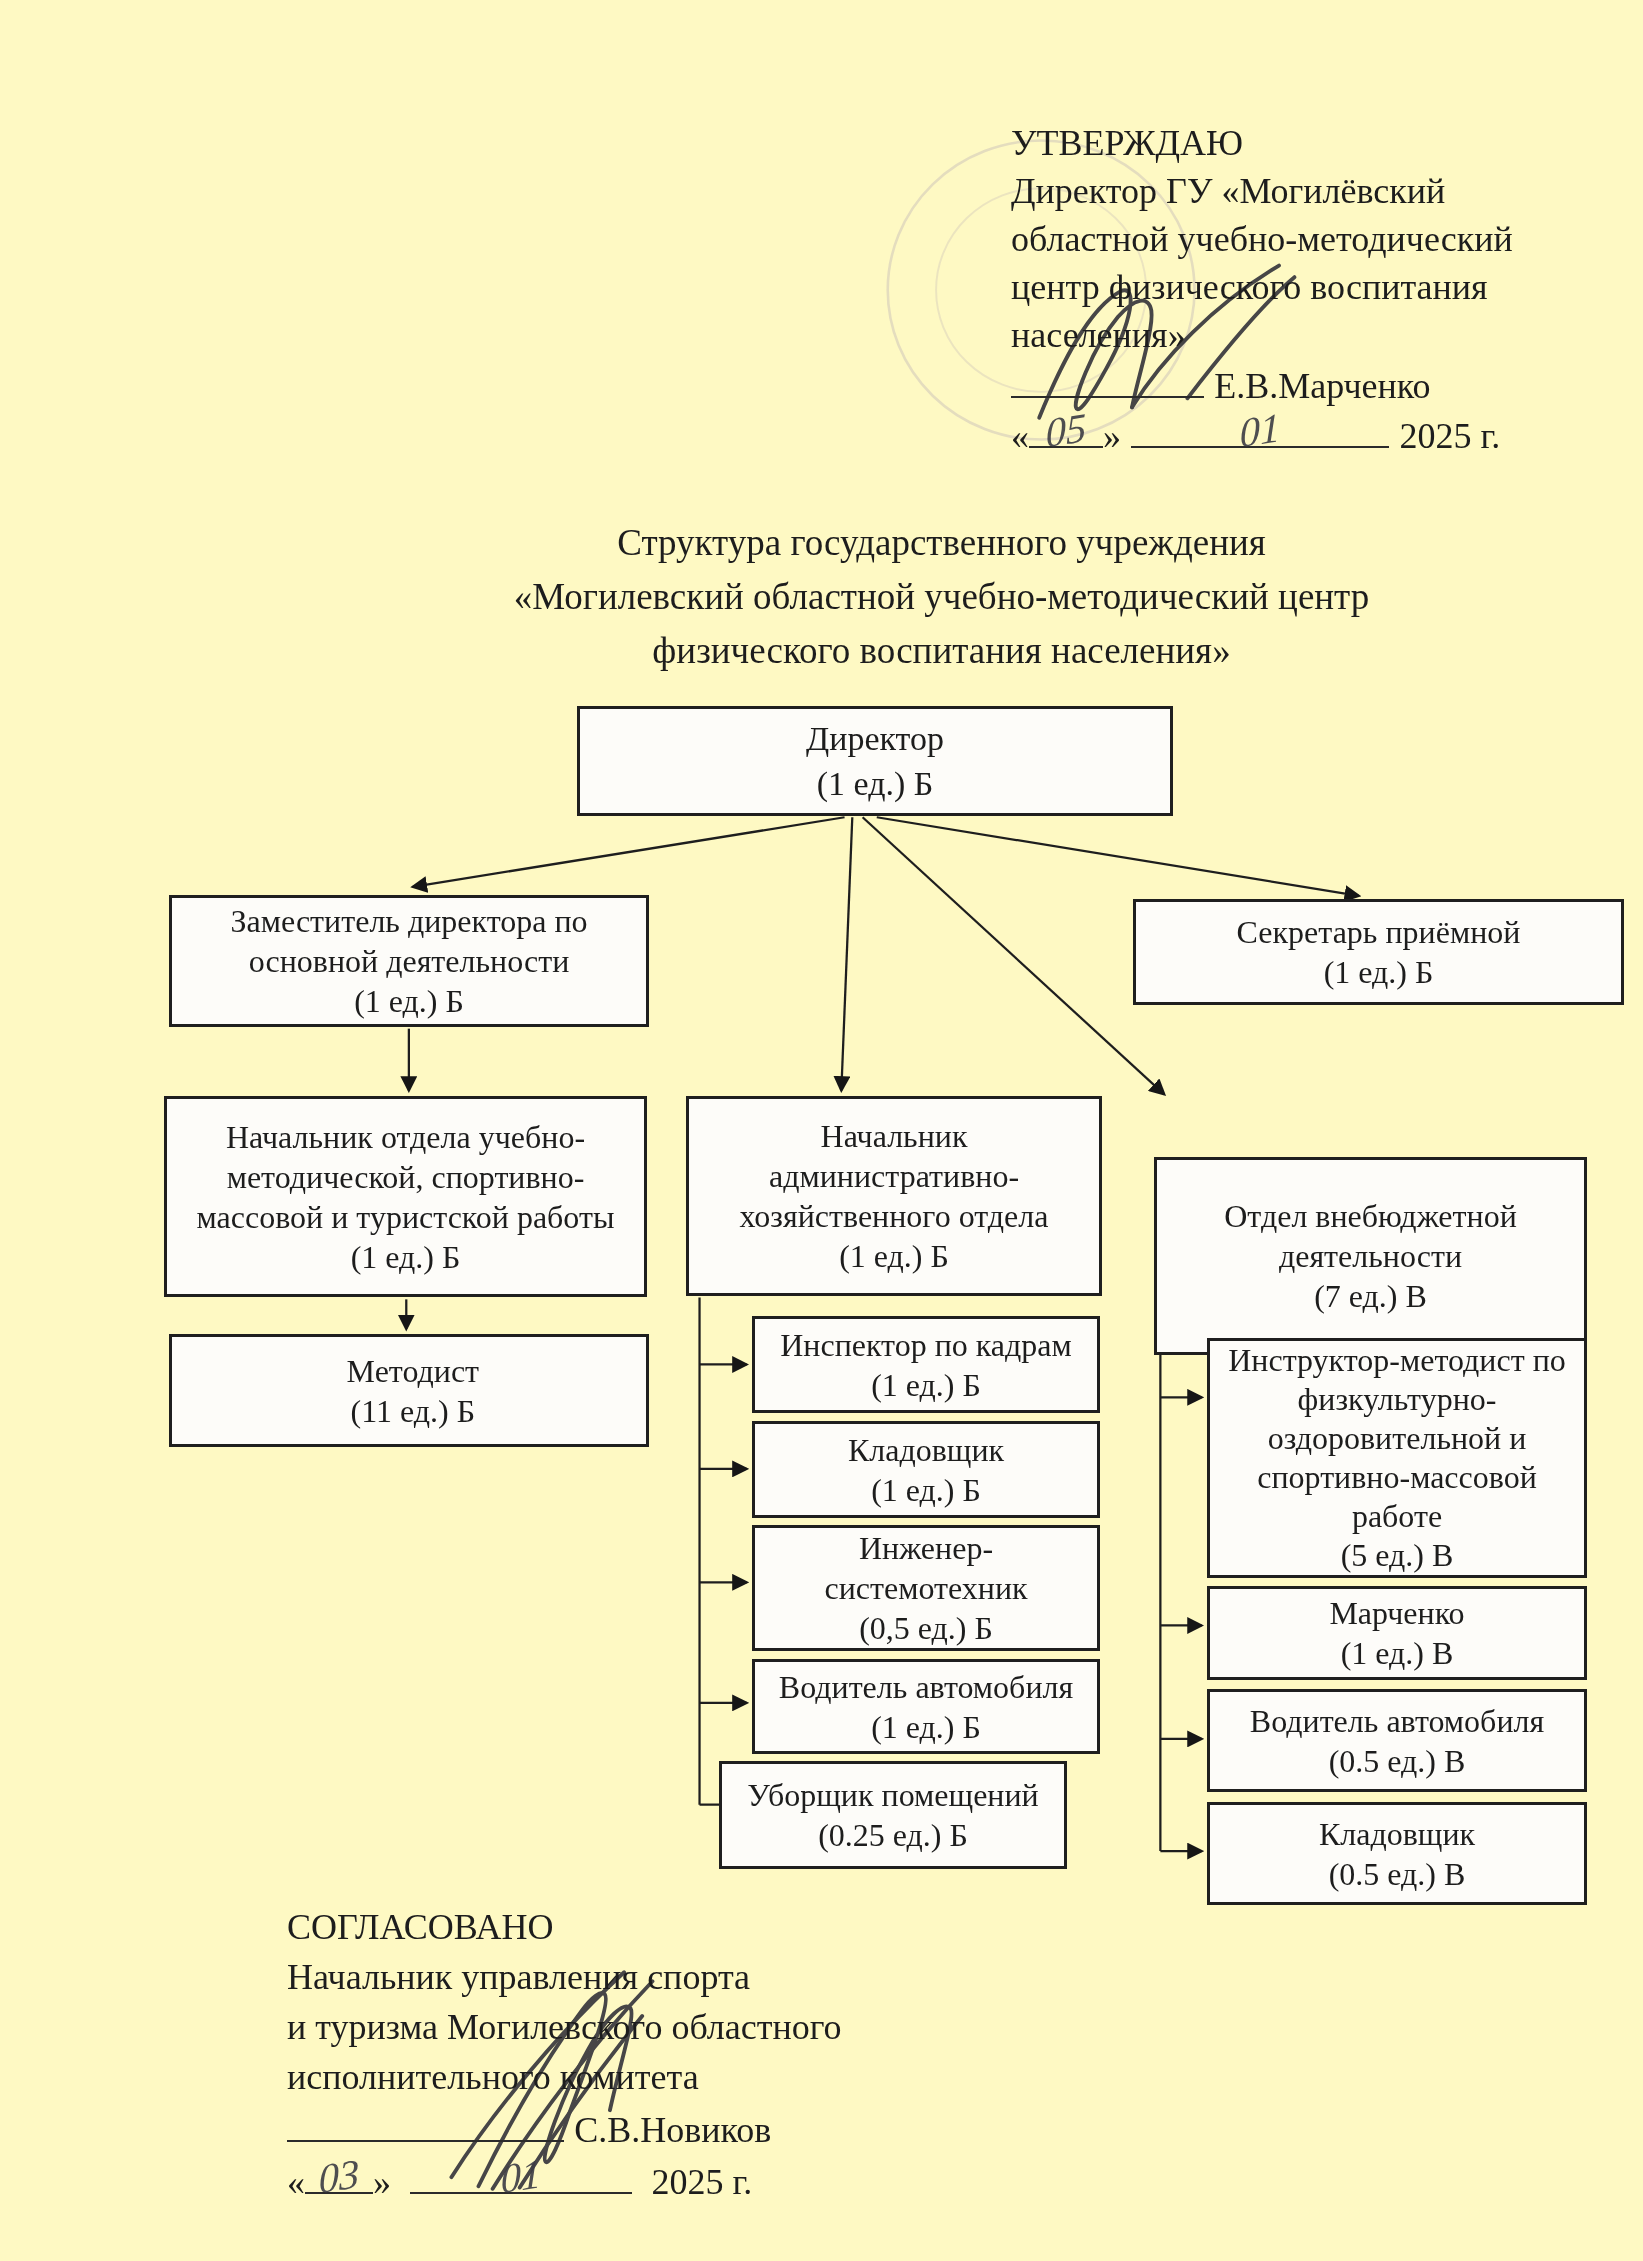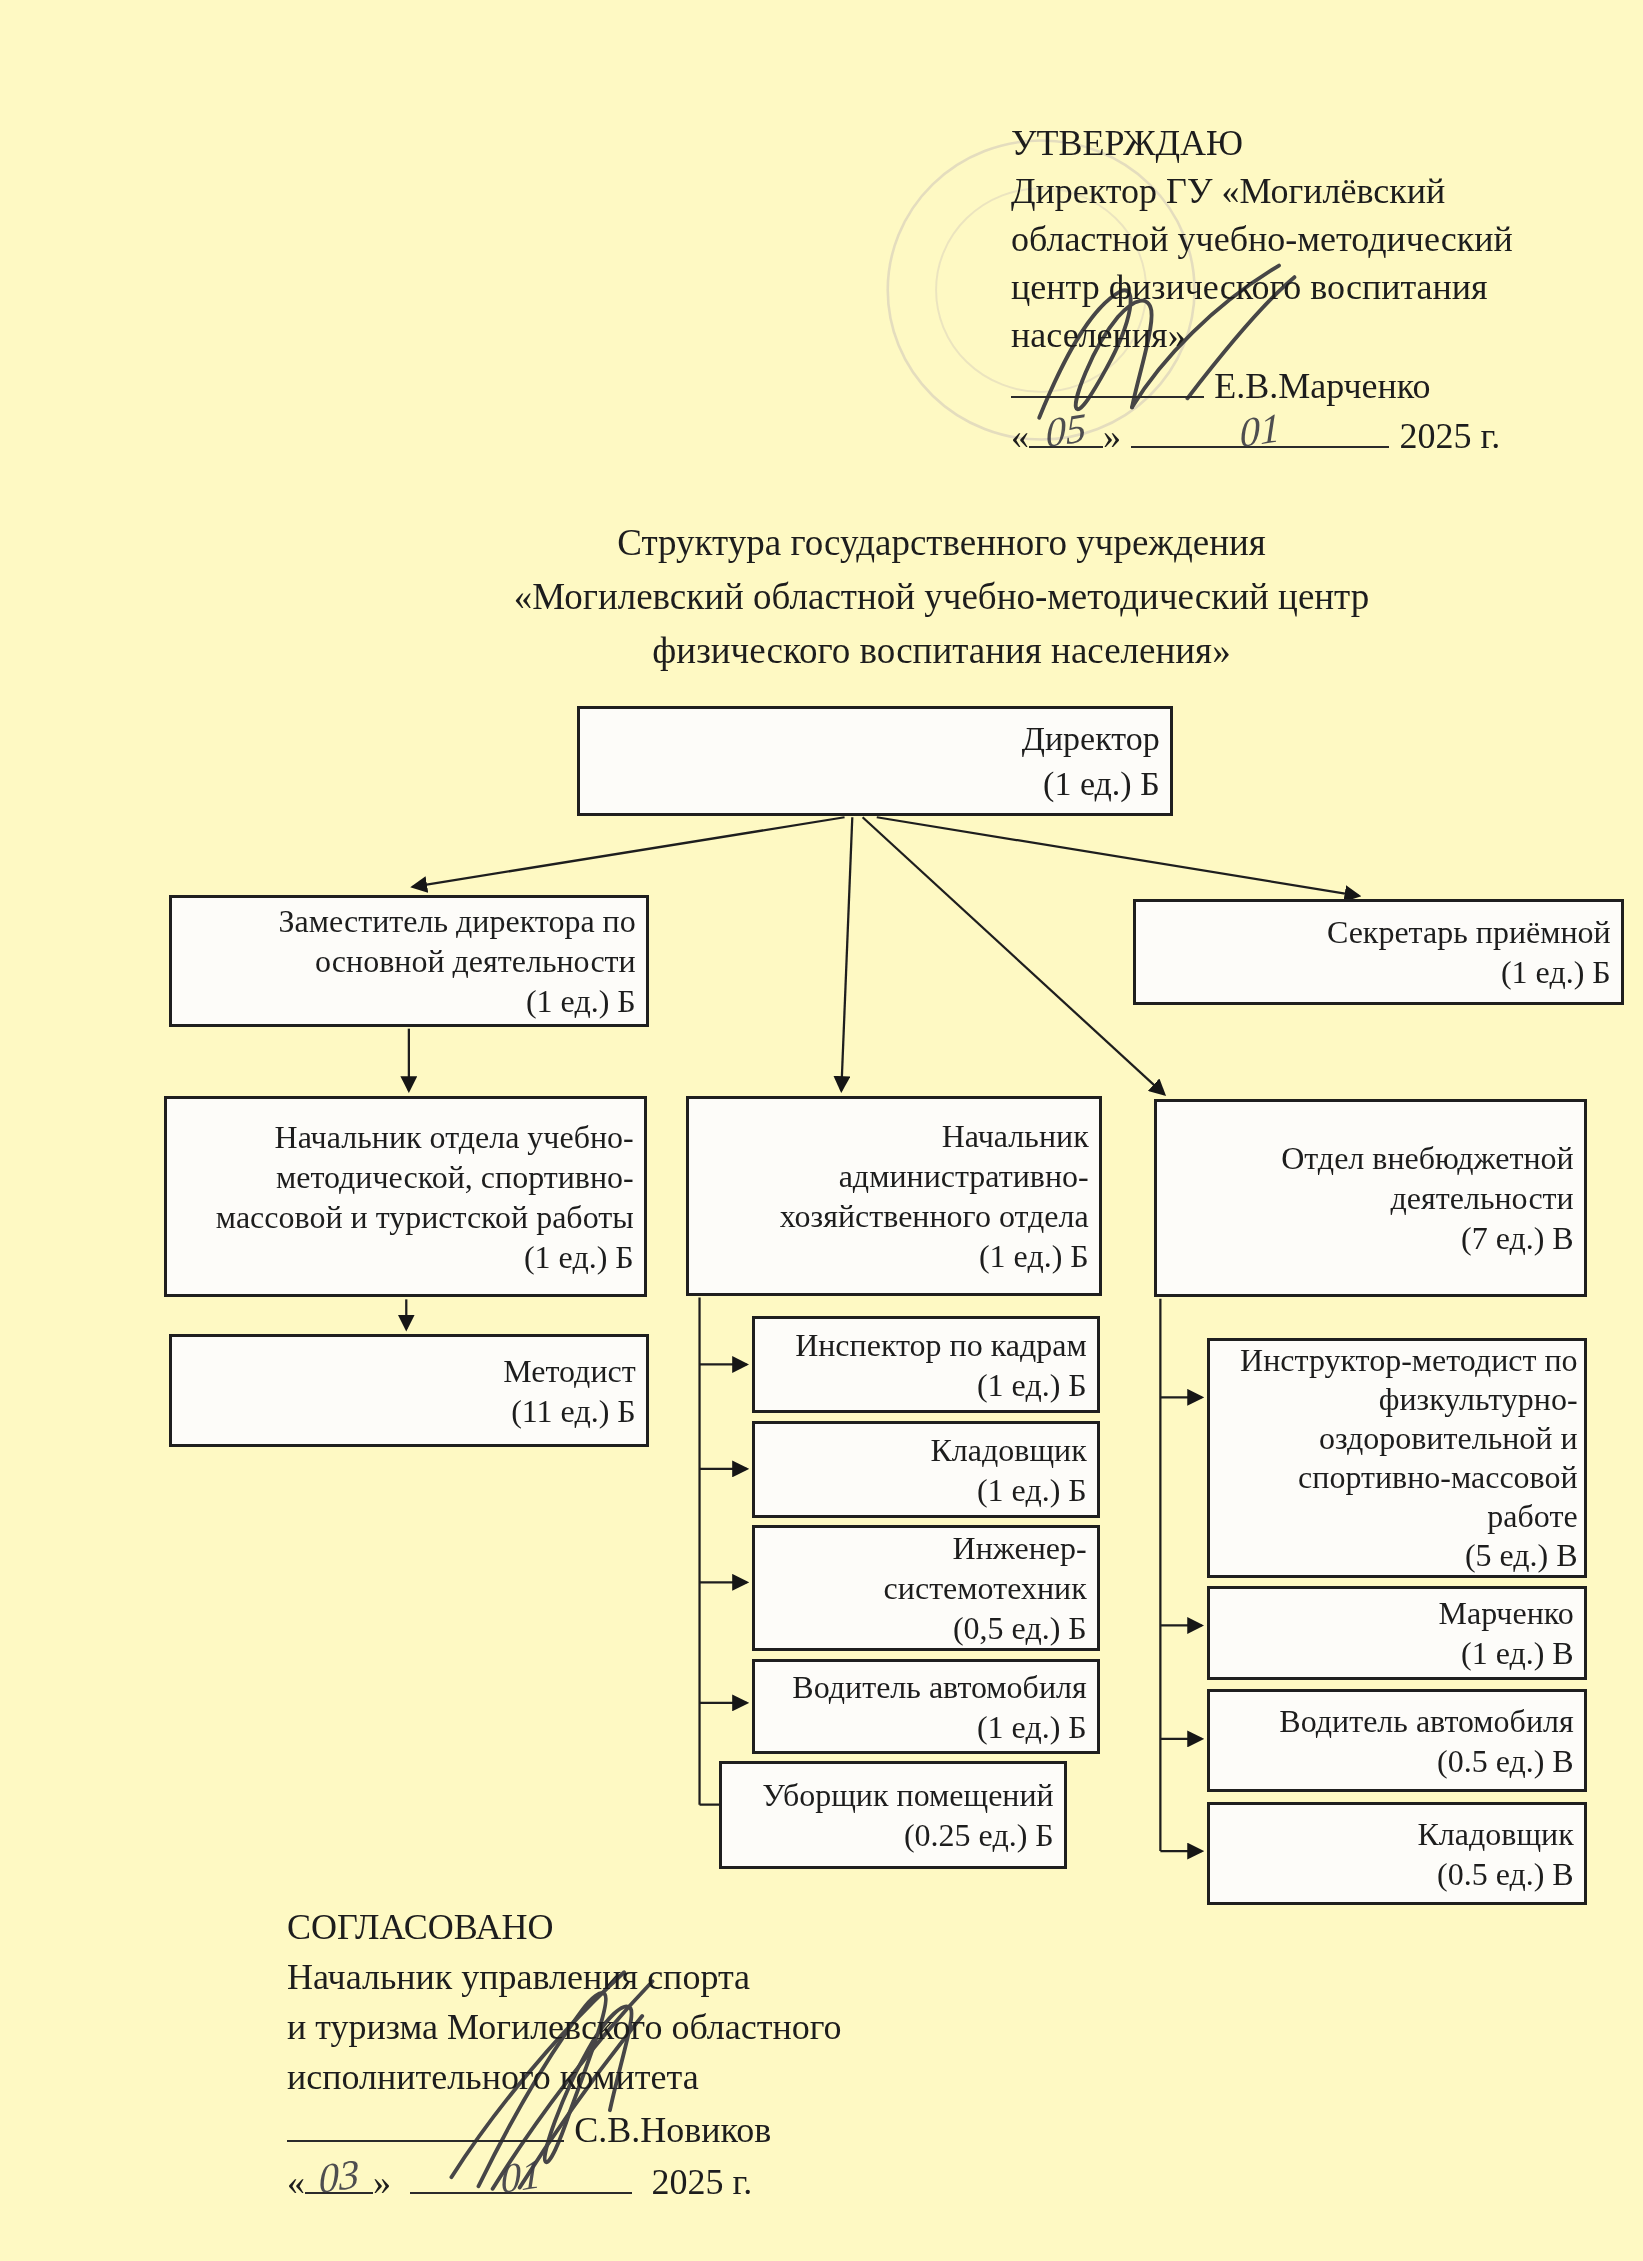--- a/index.html
+++ b/index.html
@@ -21,36 +21,36 @@
   .ml16{margin-left:10.3px;} .ml30{margin-left:19.3px;}
   .hand{
     position:absolute;left:50%;bottom:-5.2px;
     transform:translateX(-50%) rotate(-9deg) skewX(-8deg);
     font-size:41px;font-style:italic;color:#3c3c44;line-height:1;opacity:.9;
   }
   
   .node{
     position:absolute;border:3.2px solid #1f1f1f;background:#fdfcf9;
     display:flex;flex-direction:column;align-items:center;justify-content:center;
-    text-align:right;font-size:32px;line-height:40px;padding:3.9px 10.3px;
+    text-align:center;font-size:32px;line-height:40px;padding:3.9px 10.3px;
     box-sizing:border-box;
   }
   .node .t,.node .c{display:block;width:100%;}
   #n-director{left:577px;top:706px;width:596px;height:110px;font-size:34px;line-height:45px;}
   #n-deputy{left:169px;top:895px;width:480px;height:132px;}
   #n-secretary{left:1133px;top:899px;width:491px;height:106px;}
   #n-head-edu{left:164px;top:1096px;width:483px;height:201px;}
   #n-methodist{left:169px;top:1334px;width:480px;height:113px;padding-left:18px;}
   #n-head-admin{left:686px;top:1096px;width:416px;height:200px;}
   #n-inspector{left:752px;top:1316px;width:348px;height:97px;}
   #n-storekeeper-b{left:752px;top:1421px;width:348px;height:97px;}
   #n-engineer{left:752px;top:1525px;width:348px;height:126px;}
   #n-driver-b{left:752px;top:1659px;width:348px;height:95px;}
   #n-cleaner{left:719px;top:1761px;width:348px;height:108px;}
-  #n-dept-extra{left:1154px;top:1099px;width:433px;height:198px;}
+  #n-dept-extra{left:1154px;top:1157px;width:433px;height:198px;}
   #n-instructor{left:1207px;top:1338px;width:380px;height:240px;line-height:39px;padding:2.6px 6.4px;}
   #n-economist{left:1207px;top:1586px;width:380px;height:94px;}
   #n-driver-v{left:1207px;top:1689px;width:380px;height:103px;}
   #n-storekeeper-v{left:1207px;top:1802px;width:380px;height:103px;}
 </style>
 </head>
 <body>
 
 <div class="page">
 

